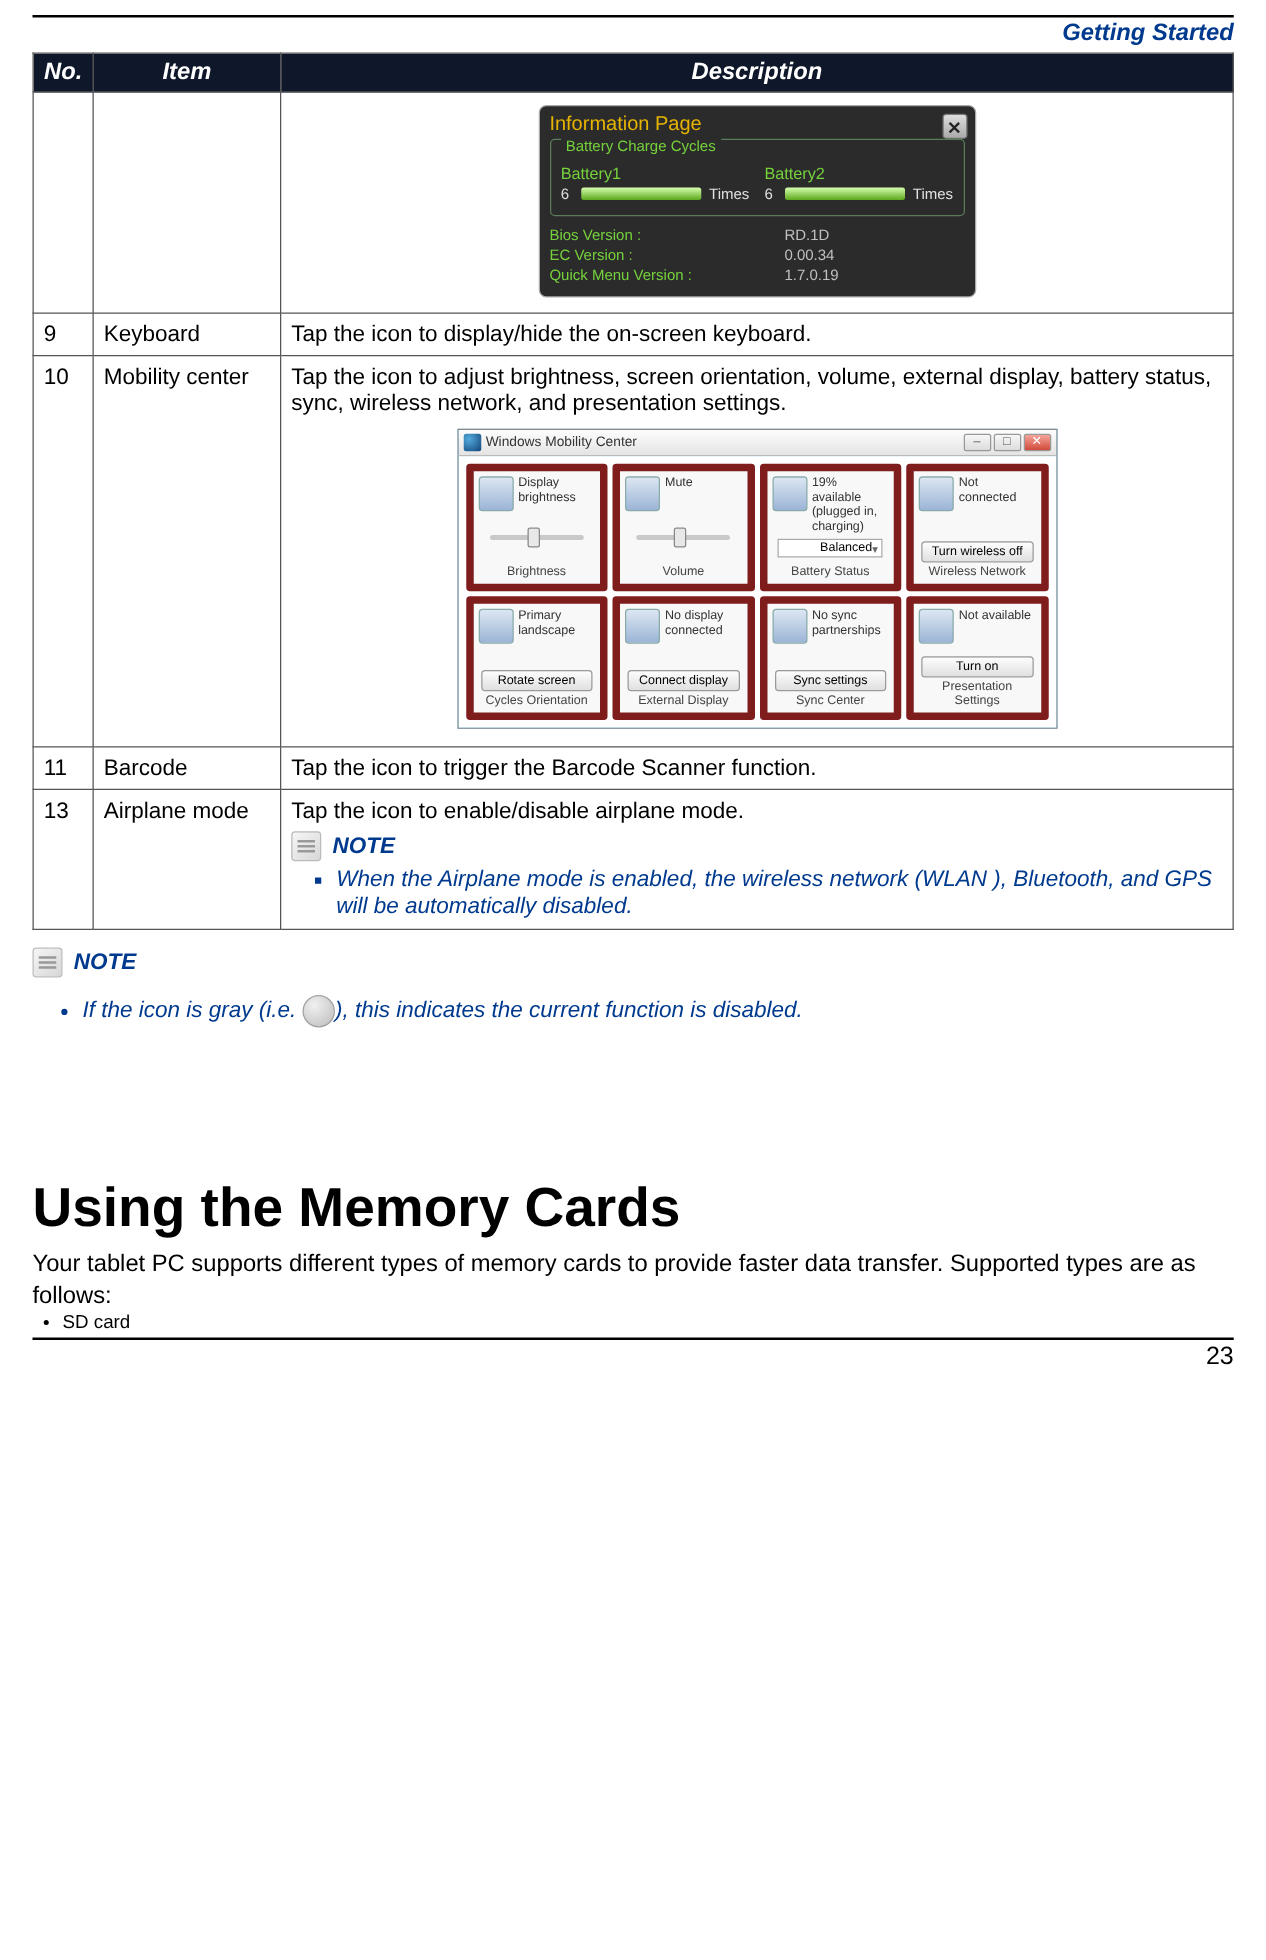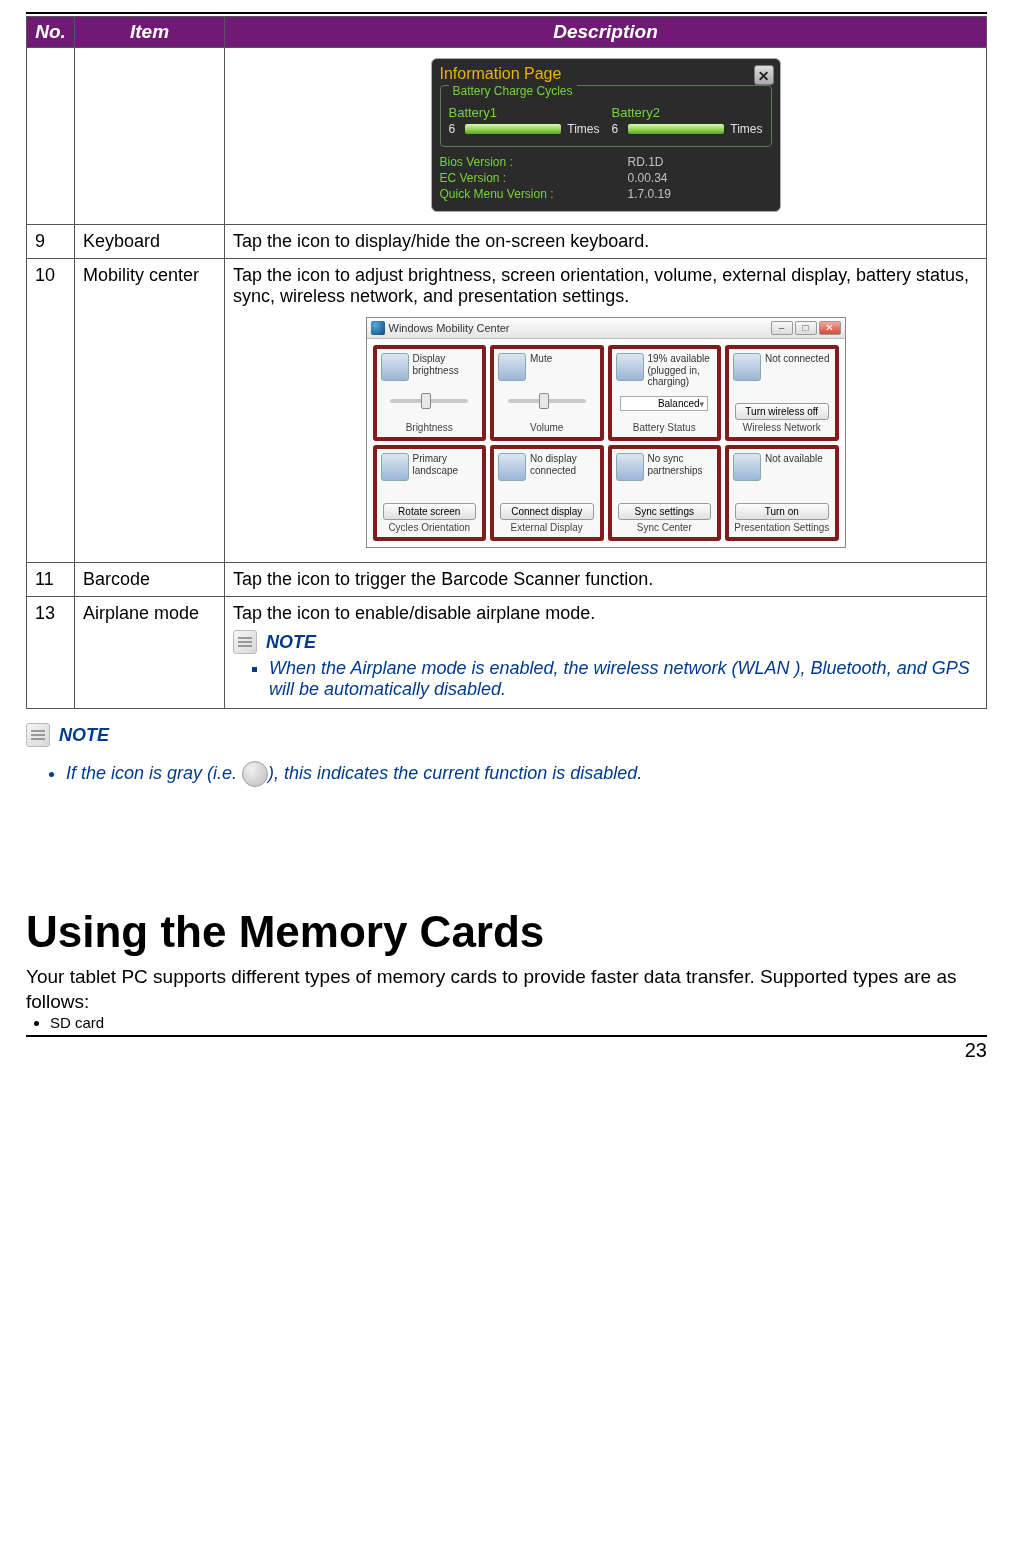--- a/index.html
+++ b/index.html
@@ -33,21 +33,21 @@
     width: 100%;
     table-layout: fixed;
   }
   table.main th, table.main td {
     border: 1px solid #555;
     padding: 6px 8px;
     vertical-align: top;
     font-size: 18px;
   }
   table.main th {
-    background: #701a75;
+    background: #0f172a;
     color: #fff;
     text-align: center;
     font-weight: bold;
     font-style: italic;
     font-size: 19px;
     padding: 4px 4px;
   }
   .col-no { width: 48px; }
   .col-item { width: 150px; }
 
@@ -179,21 +179,21 @@
   }
   .mc-grid {
     display: grid;
     grid-template-columns: repeat(4, 1fr);
     grid-template-rows: repeat(2, auto);
     gap: 4px;
     padding: 6px;
     background: #fff;
   }
   .mc-tile {
-    border: 4px solid #7f1d1d;
+    border: 6px solid #7f1d1d;
     border-radius: 3px;
     background: #f8f8f8;
     padding: 4px;
     display: flex;
     flex-direction: column;
     min-height: 96px;
   }
   .mc-tile-top {
     display: flex;
     gap: 4px;
@@ -326,20 +326,21 @@
     padding-top: 2px;
   }
 
   .desc-stack .desc-text { margin-bottom: 2px; }
 </style>
 </head>
 <body>
 
 <div class="page">
   <div class="topbar"></div>
+  <div class="section-title">Getting Started</div>
 
   <table class="main">
     <colgroup>
       <col class="col-no">
         <col class="col-item">
         <col>
     </colgroup>
     <thead>
       <tr>
         <th>No.</th>

